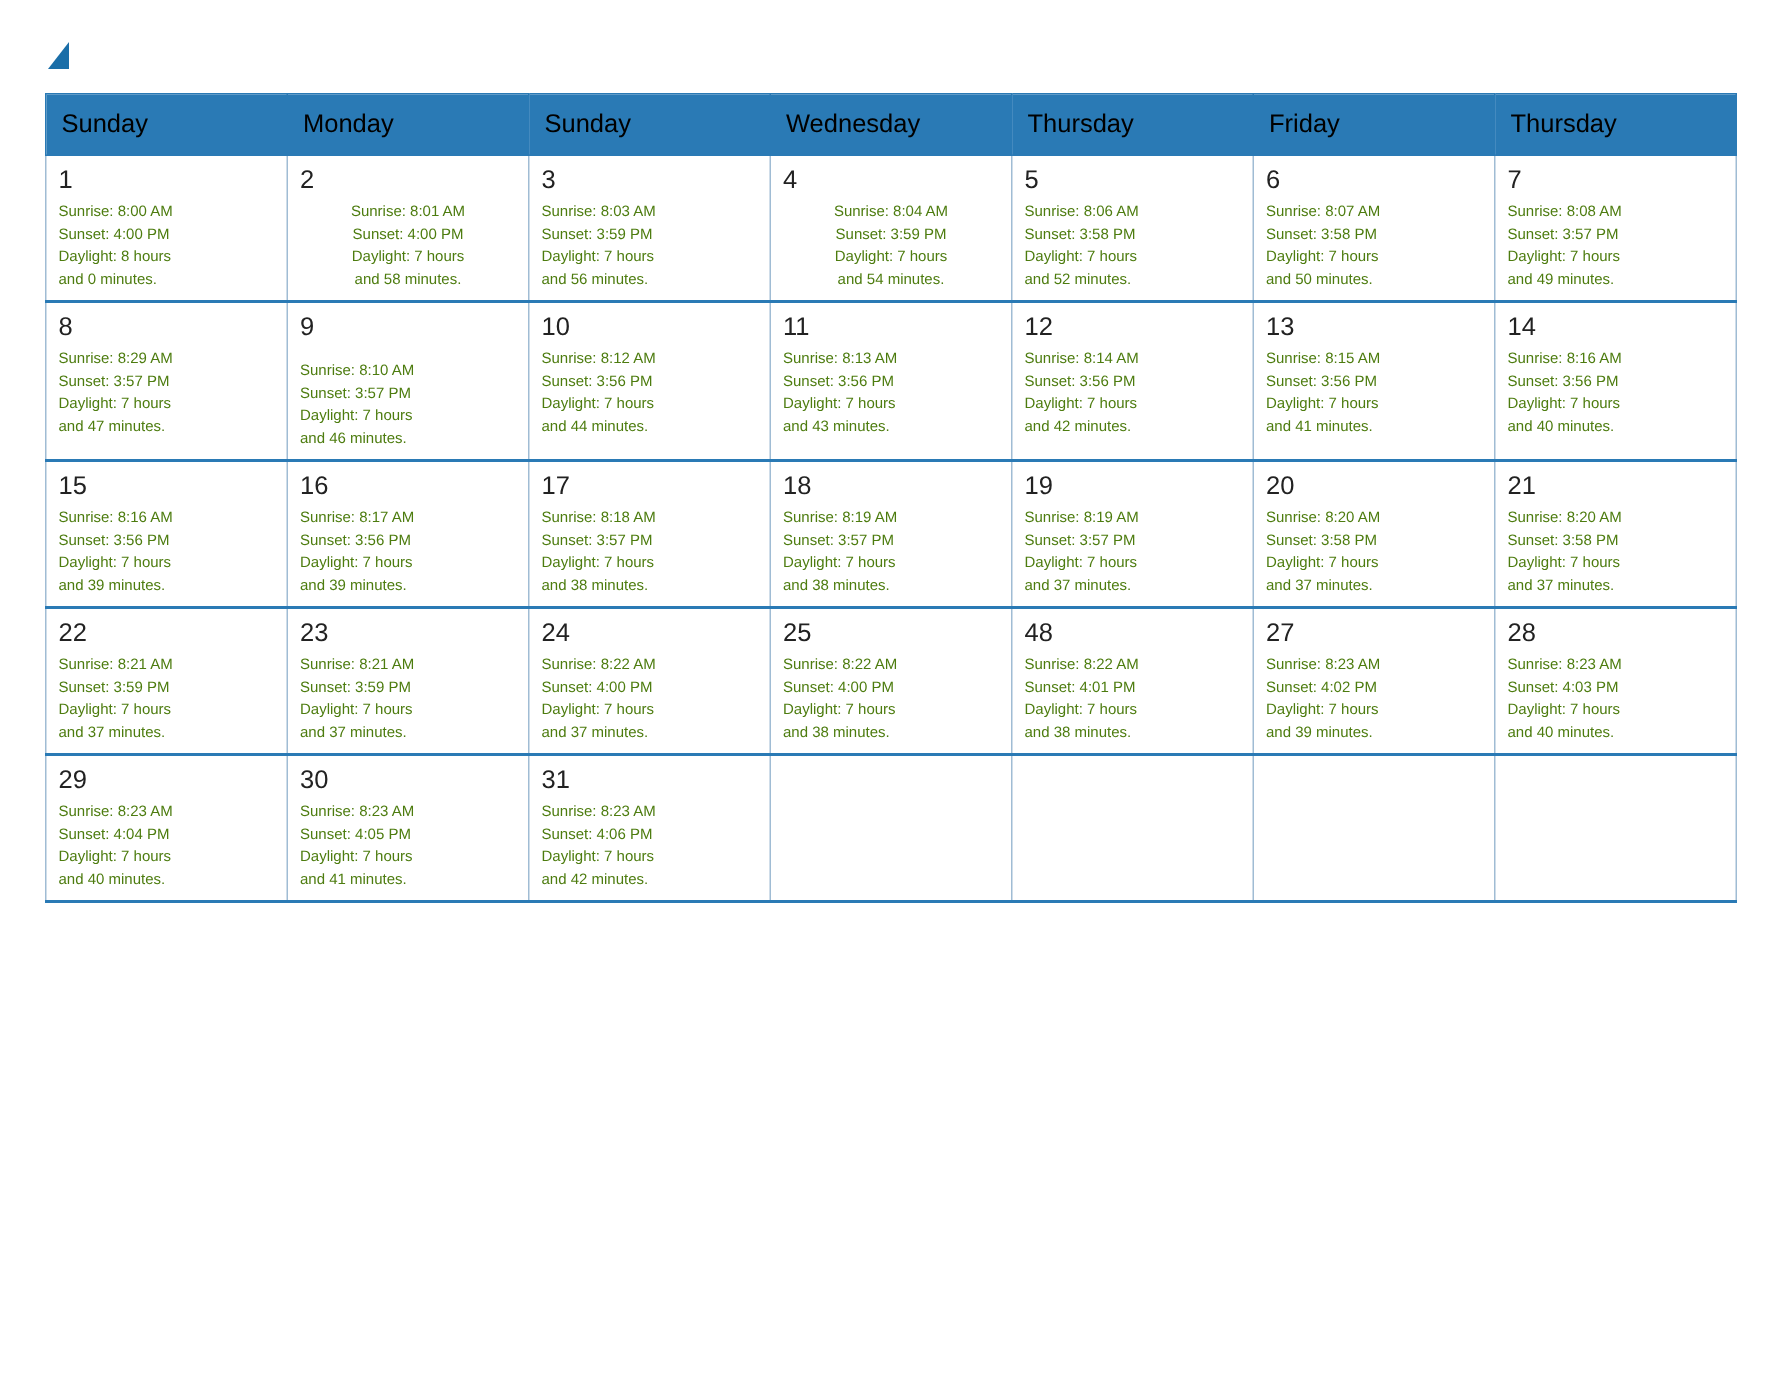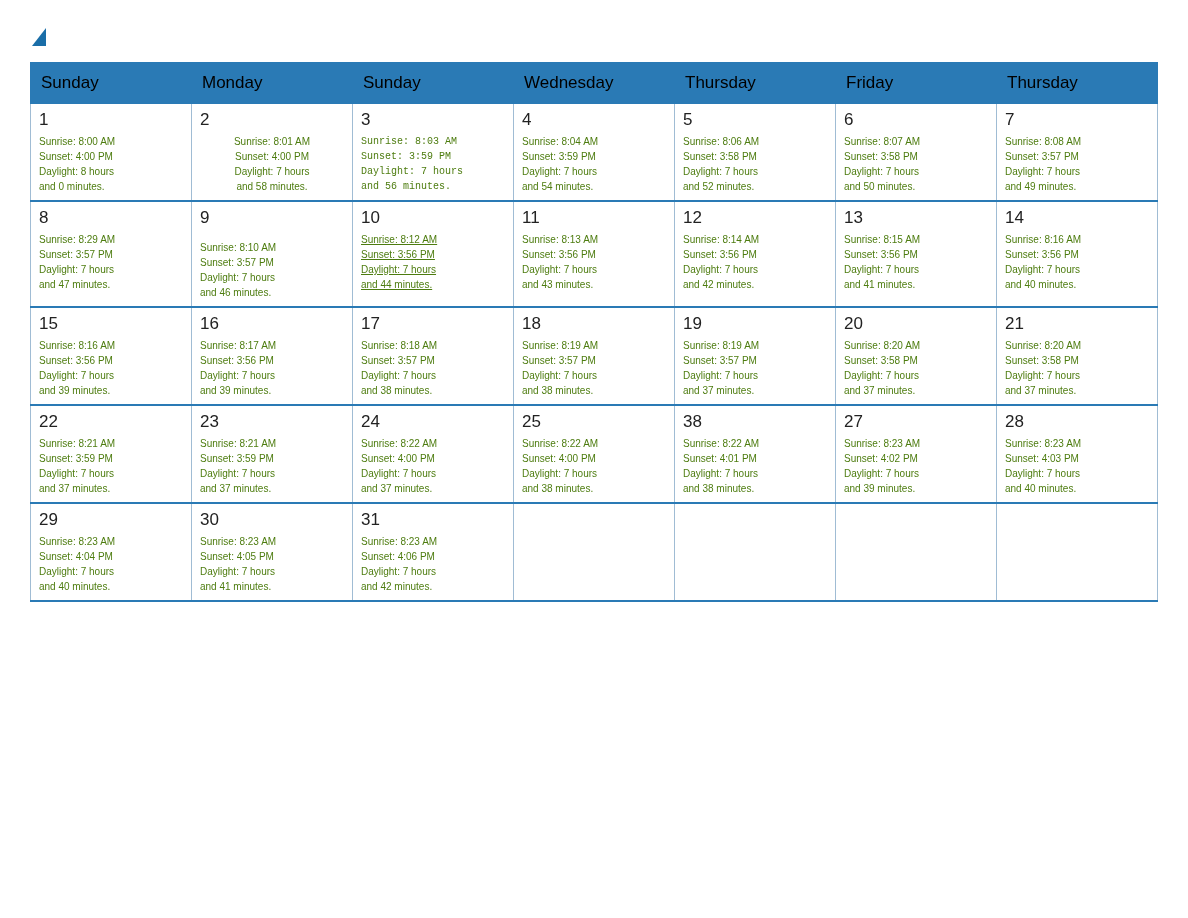--- a/index.html
+++ b/index.html
@@ -139,28 +139,28 @@
         </td>
         <td>
           <div class="day-number">2</div>
           <div class="day-info" style="white-space: pre-line; text-align: center;">Sunrise: 8:01 AM
 Sunset: 4:00 PM
 Daylight: 7 hours
 and 58 minutes.</div>
         </td>
         <td>
           <div class="day-number">3</div>
-          <div class="day-info" style="white-space: pre-line; font-family: Liberation Mono, monospace;">Sunrise: 8:03 AM
+          <div class="day-info" style="white-space: pre-line;">Sunrise: 8:03 AM
 Sunset: 3:59 PM
 Daylight: 7 hours
 and 56 minutes.</div>
         </td>
         <td>
           <div class="day-number">4</div>
-          <div class="day-info" style="white-space: pre-line;">Sunrise: 8:04 AM
+          <div class="day-info" style="white-space: pre-line; text-align: center;">Sunrise: 8:04 AM
 Sunset: 3:59 PM
 Daylight: 7 hours
 and 54 minutes.</div>
         </td>
         <td>
           <div class="day-number">5</div>
           <div class="day-info" style="white-space: pre-line;">Sunrise: 8:06 AM
 Sunset: 3:58 PM
 Daylight: 7 hours
 and 52 minutes.</div>
@@ -190,21 +190,21 @@
         </td>
         <td>
           <div class="day-number">9</div>
           <div class="day-info" style="white-space: pre-line; margin-top: 12px;">Sunrise: 8:10 AM
 Sunset: 3:57 PM
 Daylight: 7 hours
 and 46 minutes.</div>
         </td>
         <td>
           <div class="day-number">10</div>
-          <div class="day-info" style="white-space: pre-line; text-decoration: underline;">Sunrise: 8:12 AM
+          <div class="day-info" style="white-space: pre-line;">Sunrise: 8:12 AM
 Sunset: 3:56 PM
 Daylight: 7 hours
 and 44 minutes.</div>
         </td>
         <td>
           <div class="day-number">11</div>
           <div class="day-info" style="white-space: pre-line;">Sunrise: 8:13 AM
 Sunset: 3:56 PM
 Daylight: 7 hours
 and 43 minutes.</div>
@@ -305,21 +305,21 @@
 and 37 minutes.</div>
         </td>
         <td>
           <div class="day-number">25</div>
           <div class="day-info" style="white-space: pre-line;">Sunrise: 8:22 AM
 Sunset: 4:00 PM
 Daylight: 7 hours
 and 38 minutes.</div>
         </td>
         <td>
-          <div class="day-number">38</div>
+          <div class="day-number">48</div>
           <div class="day-info" style="white-space: pre-line;">Sunrise: 8:22 AM
 Sunset: 4:01 PM
 Daylight: 7 hours
 and 38 minutes.</div>
         </td>
         <td>
           <div class="day-number">27</div>
           <div class="day-info" style="white-space: pre-line;">Sunrise: 8:23 AM
 Sunset: 4:02 PM
 Daylight: 7 hours

